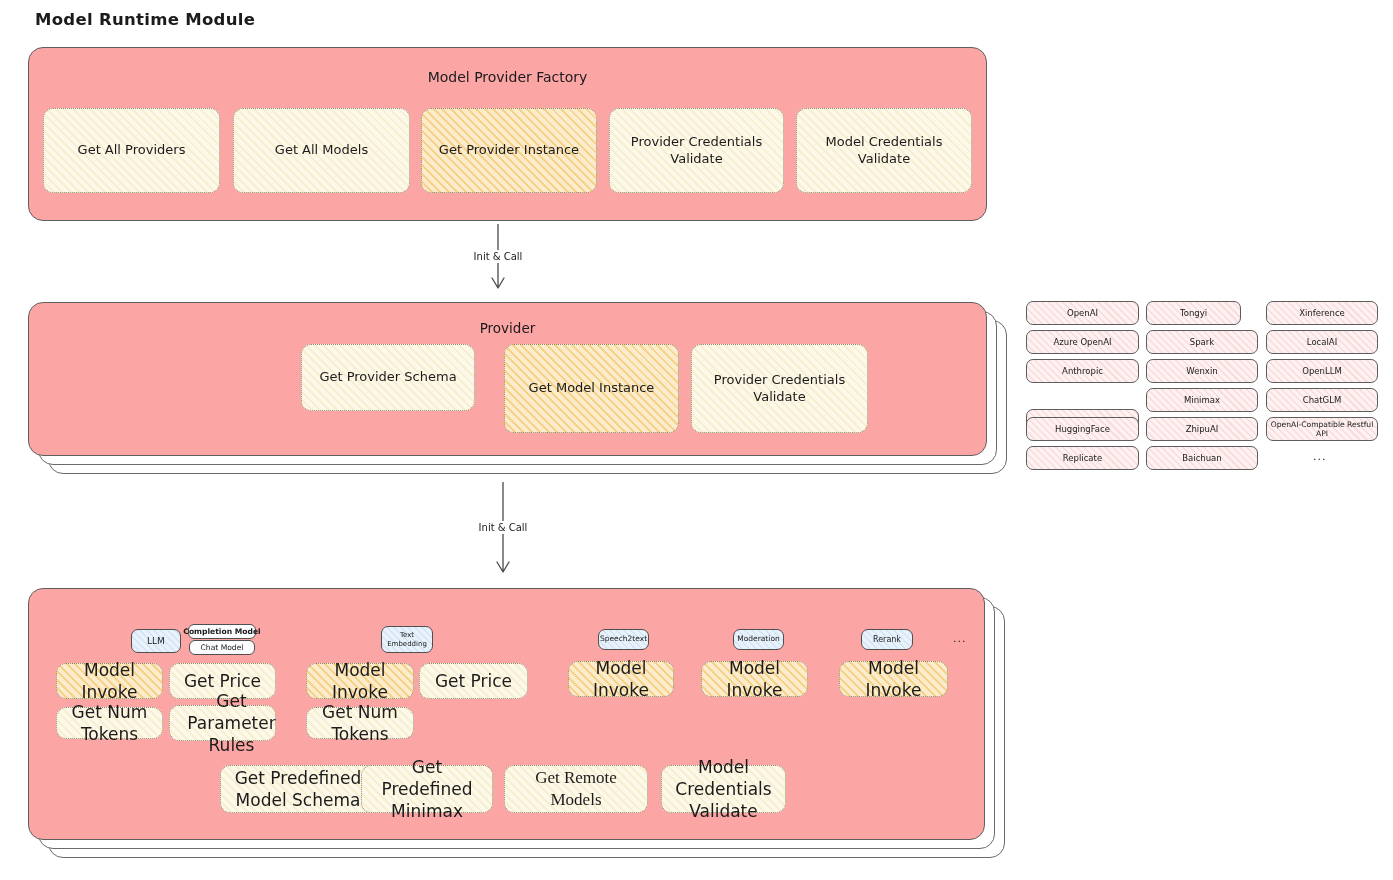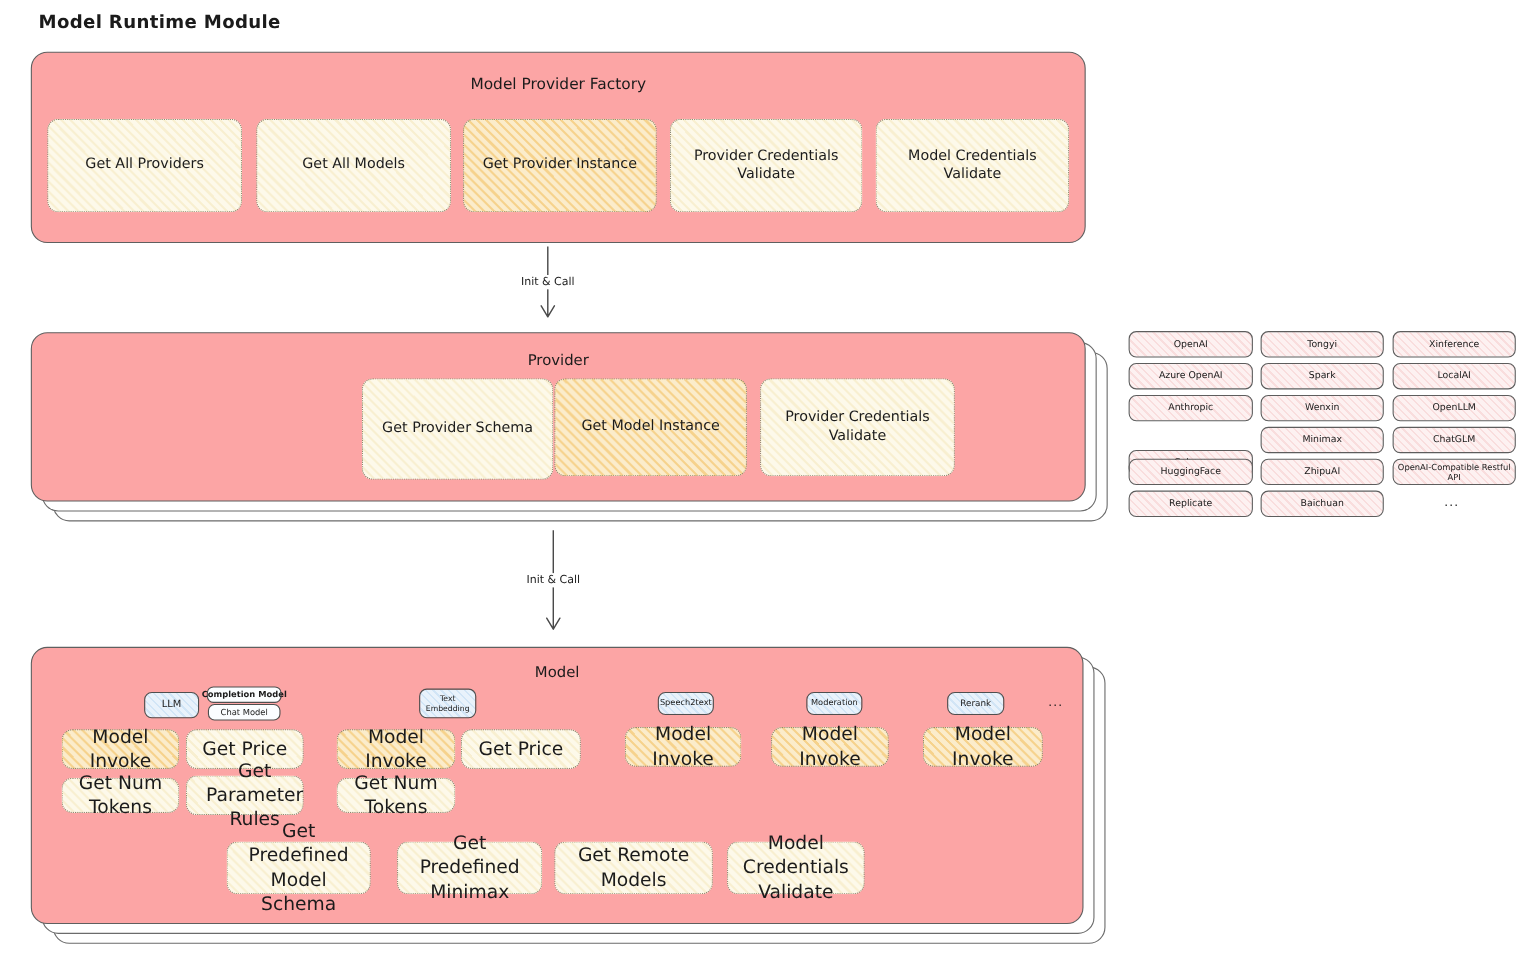--- a/index.html
+++ b/index.html
@@ -59,33 +59,33 @@
 
   <svg class="arrow-svg" style="left:489px;top:224px;" width="18" height="74" viewBox="0 0 18 74">
     <path d="M9 0 V 62 M3 54 L9 64 L15 54" stroke="#4a4a4a" stroke-width="1.3" fill="none" stroke-linecap="round" stroke-linejoin="round"></path>
   </svg>
   <div class="arrow-label" style="left:498px;top:250px;">Init &amp; Call</div>
 
   <div class="stack" style="left:48px;top:320px;width:957px;height:152px;"></div>
   <div class="stack" style="left:38px;top:311px;width:957px;height:152px;"></div>
   <div class="panel" style="left:28px;top:302px;width:957px;height:152px;">
     <div class="ptitle" style="top:17px;">Provider</div>
-    <div class="act" style="left:300px;top:41px;width:174px;height:92px;">Get Provider Schema</div>
+    <div class="act" style="left:272px;top:41px;width:174px;height:67px;">Get Provider Schema</div>
     <div class="act hl" style="left:475px;top:41px;width:175px;height:89px;">Get Model Instance</div>
     <div class="act" style="left:662px;top:41px;width:177px;height:89px;">Provider Credentials Validate</div>
   </div>
 
   <div class="pcell" style="left:1026px;top:301px;width:113px;height:24px;">OpenAI</div>
   <div class="pcell" style="left:1026px;top:330px;width:113px;height:24px;">Azure OpenAI</div>
   <div class="pcell" style="left:1026px;top:359px;width:113px;height:24px;">Anthropic</div>
   <div class="pcell" style="left:1026px;top:409px;width:113px;height:24px;">Cohere</div>
   <div class="pcell" style="left:1026px;top:417px;width:113px;height:24px;">HuggingFace</div>
   <div class="pcell" style="left:1026px;top:446px;width:113px;height:24px;">Replicate</div>
 
-  <div class="pcell" style="left:1146px;top:301px;width:112px;height:24px;">Tongyi</div>
+  <div class="pcell" style="left:1146px;top:301px;width:95px;height:24px;">Tongyi</div>
   <div class="pcell" style="left:1146px;top:330px;width:112px;height:24px;">Spark</div>
   <div class="pcell" style="left:1146px;top:359px;width:112px;height:24px;">Wenxin</div>
   <div class="pcell" style="left:1146px;top:388px;width:112px;height:24px;">Minimax</div>
   <div class="pcell" style="left:1146px;top:417px;width:112px;height:24px;">ZhipuAI</div>
   <div class="pcell" style="left:1146px;top:446px;width:112px;height:24px;">Baichuan</div>
 
   <div class="pcell" style="left:1266px;top:301px;width:112px;height:24px;">Xinference</div>
   <div class="pcell" style="left:1266px;top:330px;width:112px;height:24px;">LocalAI</div>
   <div class="pcell" style="left:1266px;top:359px;width:112px;height:24px;">OpenLLM</div>
   <div class="pcell" style="left:1266px;top:388px;width:112px;height:24px;">ChatGLM</div>
@@ -93,21 +93,20 @@
   <div class="dots" style="left:1313px;top:450px;">...</div>
 
   <svg class="arrow-svg" style="left:494px;top:482px;" width="18" height="100" viewBox="0 0 18 100">
     <path d="M9 0 V 88 M3 80 L9 90 L15 80" stroke="#4a4a4a" stroke-width="1.3" fill="none" stroke-linecap="round" stroke-linejoin="round"></path>
   </svg>
   <div class="arrow-label" style="left:503px;top:521px;">Init &amp; Call</div>
 
   <div class="stack" style="left:48px;top:606px;width:955px;height:250px;"></div>
   <div class="stack" style="left:38px;top:597px;width:955px;height:250px;"></div>
   <div class="panel" style="left:28px;top:588px;width:955px;height:250px;">
-    <div class="ptitle" style="top:14px;">Model</div>
 
     <div class="badge" style="left:102px;top:40px;width:50px;height:24px;font-size:9px;">LLM</div>
     <div class="sbadge" style="left:159px;top:35px;width:68px;height:15px;font-weight:bold;">Completion Model</div>
     <div class="sbadge" style="left:160px;top:51px;width:66px;height:15px;">Chat Model</div>
     <div class="badge" style="left:352px;top:37px;width:52px;height:27px;font-size:7px;padding:1px 4px;">Text Embedding</div>
     <div class="badge" style="left:569px;top:40px;width:51px;height:21px;font-size:7.5px;">Speech2text</div>
     <div class="badge" style="left:704px;top:40px;width:51px;height:21px;font-size:7.5px;">Moderation</div>
     <div class="badge" style="left:832px;top:40px;width:52px;height:21px;font-size:8px;">Rerank</div>
     <div class="dots" style="left:924px;top:43px;">...</div>
 
@@ -116,19 +115,19 @@
     <div class="act hl sm" style="left:277px;top:74px;width:108px;height:36px;">Model Invoke</div>
     <div class="act sm" style="left:390px;top:74px;width:109px;height:36px;">Get Price</div>
     <div class="act hl sm" style="left:539px;top:72px;width:106px;height:36px;">Model Invoke</div>
     <div class="act hl sm" style="left:672px;top:72px;width:107px;height:36px;">Model Invoke</div>
     <div class="act hl sm" style="left:810px;top:72px;width:109px;height:36px;">Model Invoke</div>
 
     <div class="act sm" style="left:27px;top:118px;width:107px;height:32px;">Get Num Tokens</div>
     <div class="act sm" style="left:140px;top:116px;width:107px;height:36px;padding-left:24px;">Get Parameter Rules</div>
     <div class="act sm" style="left:277px;top:118px;width:108px;height:32px;">Get Num Tokens</div>
 
-    <div class="act sm" style="left:177px;top:176px;width:131px;height:48px;">Get Predefined Model Schema</div>
+    <div class="act sm" style="left:191px;top:176px;width:156px;height:48px;">Get Predefined Model Schema</div>
     <div class="act sm" style="left:332px;top:176px;width:132px;height:48px;">Get Predefined Minimax</div>
-    <div class="act sm" style="left:475px;top:176px;width:144px;height:48px;">Get Remote Models</div>
+    <div class="act sm" style="left:475px;top:176px;width:144px;height:48px;font-family:Liberation Serif, serif;">Get Remote Models</div>
     <div class="act sm" style="left:632px;top:176px;width:125px;height:48px;">Model Credentials Validate</div>
   </div>
 
 </div>
 
 </body></html>

